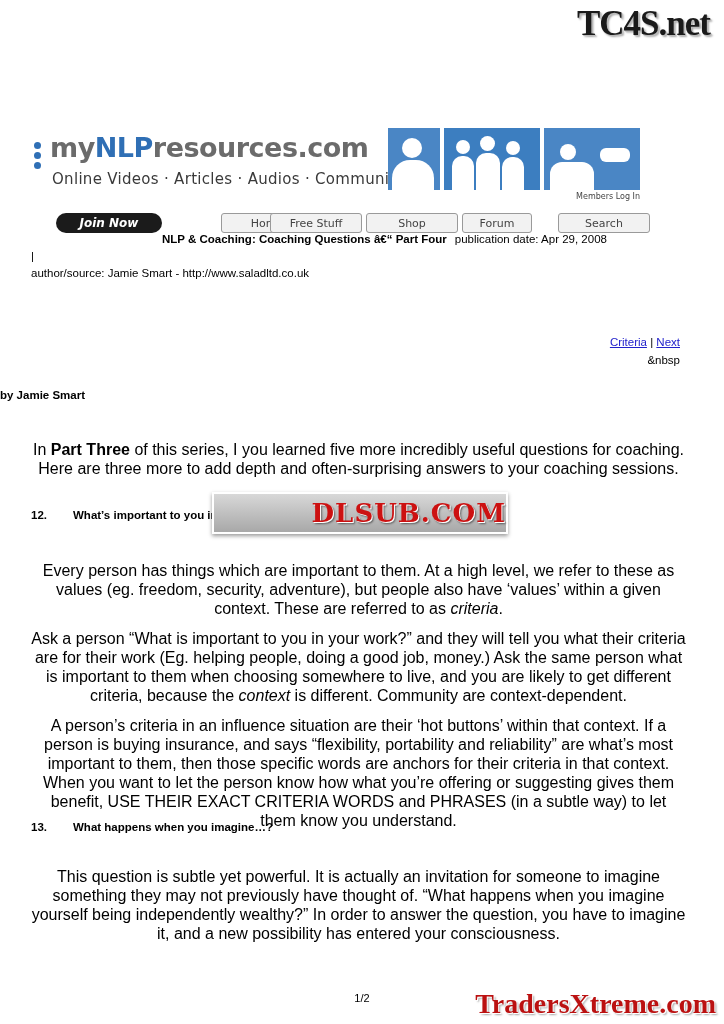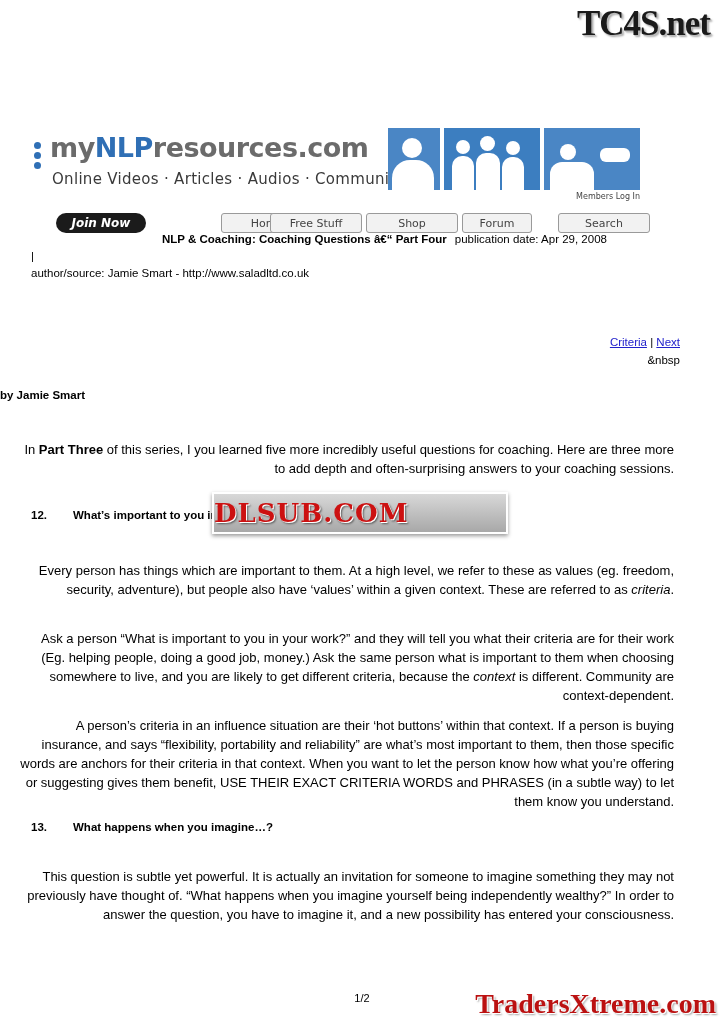--- a/index.html
+++ b/index.html
@@ -119,21 +119,21 @@
     position: absolute;
     left: 30px;
     top: 213px;
     width: 610px;
     height: 22px;
   }
   .join-now {
     position: absolute;
     left: 26px;
     top: 0;
-    width: 90px;
+    width: 106px;
     height: 20px;
     background: #1b1b1b;
     border-radius: 10px;
     color: #ffffff;
     font-family: "DejaVu Sans", sans-serif;
     font-weight: bold;
     font-style: italic;
     font-size: 12px;
     line-height: 20px;
     text-align: center;
@@ -211,25 +211,25 @@
     top: 389px;
     width: 724px;
     text-align: left;
     font-size: 11.5px;
     font-weight: bold;
   }
 
   
   .para {
     position: absolute;
-    left: 19px;
+    left: 31px;
     width: 655px;
-    font-size: 13px;
+    font-size: 16px;
     line-height: 19px;
-    text-align: right;
+    text-align: center;
   }
   .para b { font-weight: bold; }
   .para i { font-style: italic; }
 
   .heading {
     position: absolute;
     left: 31px;
     width: 655px;
     font-size: 11.5px;
     font-weight: bold;
@@ -241,21 +241,21 @@
     position: absolute;
     left: 212px;
     top: 492px;
     width: 292px;
     height: 38px;
     background: linear-gradient(#d8d8d8, #a8a8a8);
     border: 2px solid #ffffff;
     box-shadow: 0 2px 4px rgba(0,0,0,0.4);
     display: flex;
     align-items: center;
-    justify-content: flex-start;
+    justify-content: flex-end;
   }
   .dlsub span {
     font-family: "DejaVu Serif", serif;
     font-weight: bold;
     font-size: 26px;
     letter-spacing: 1px;
     color: #cc1111;
     text-shadow: 1px 1px 0 #ffffff, 2px 2px 2px rgba(0,0,0,0.5);
   }
 

